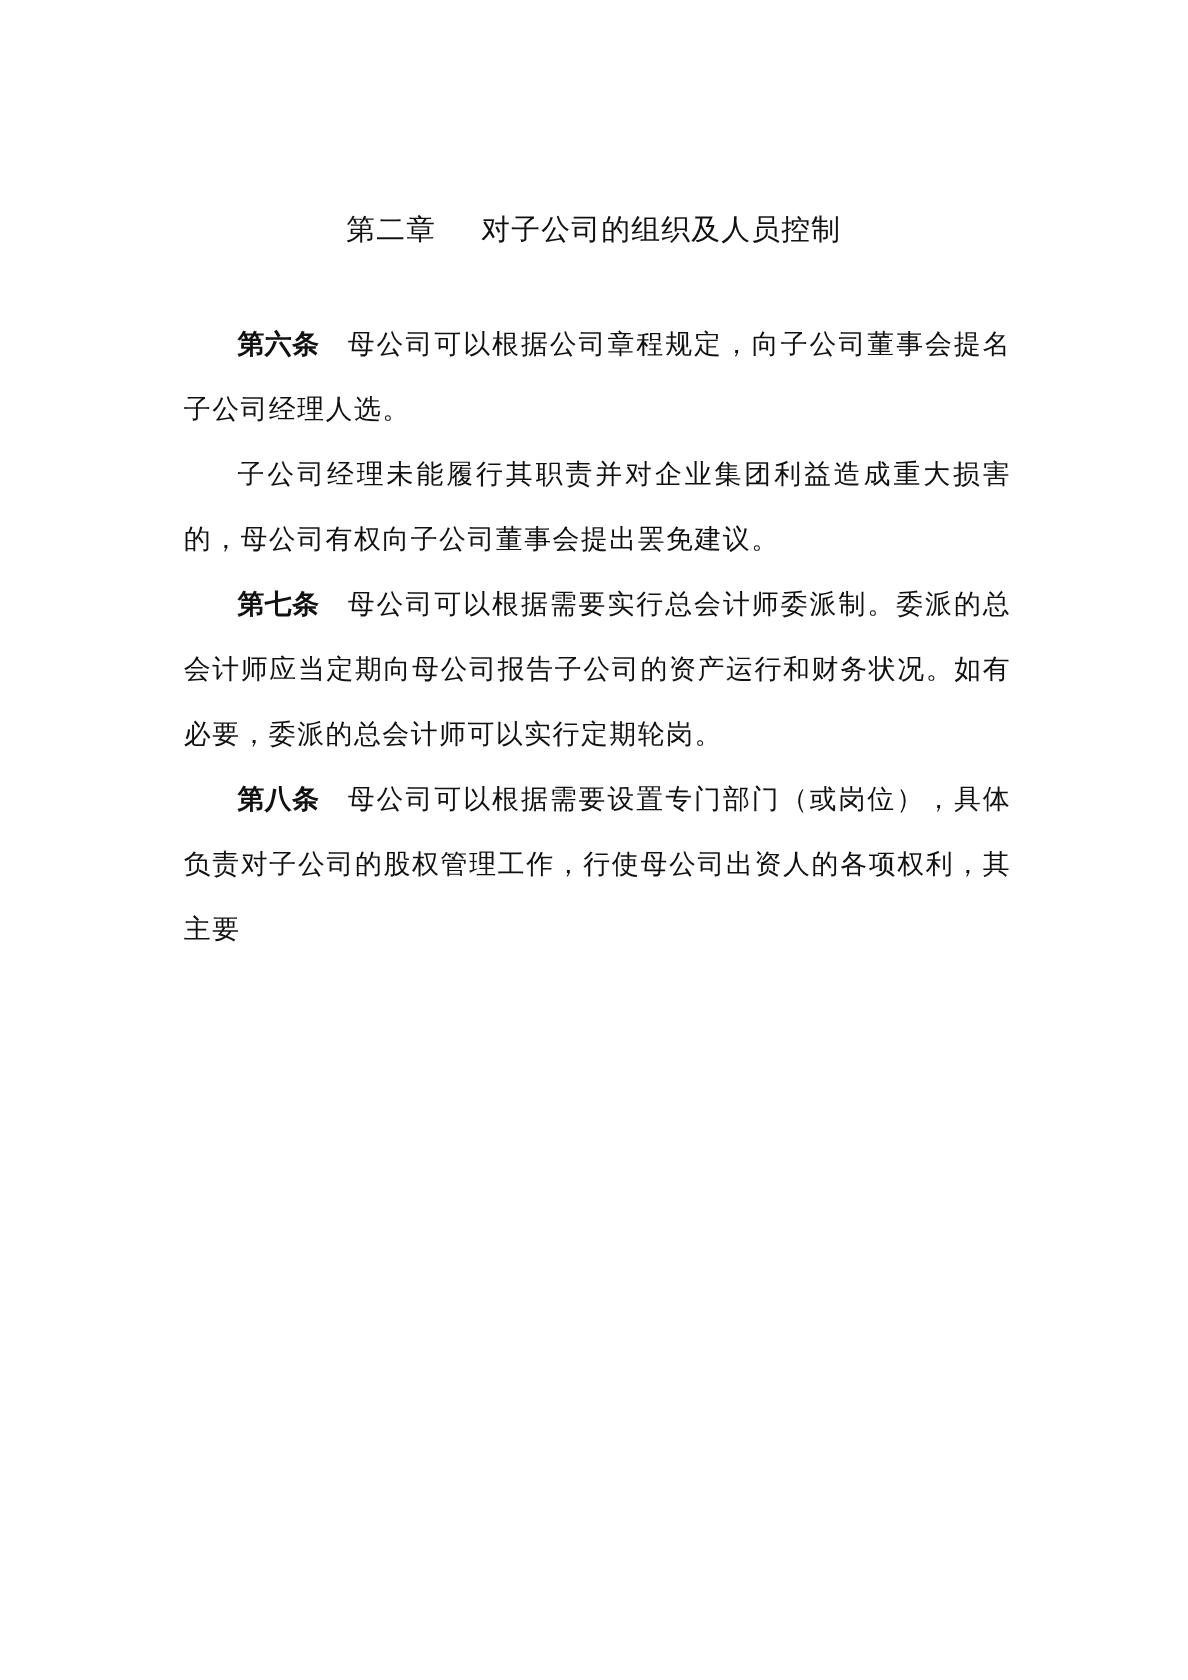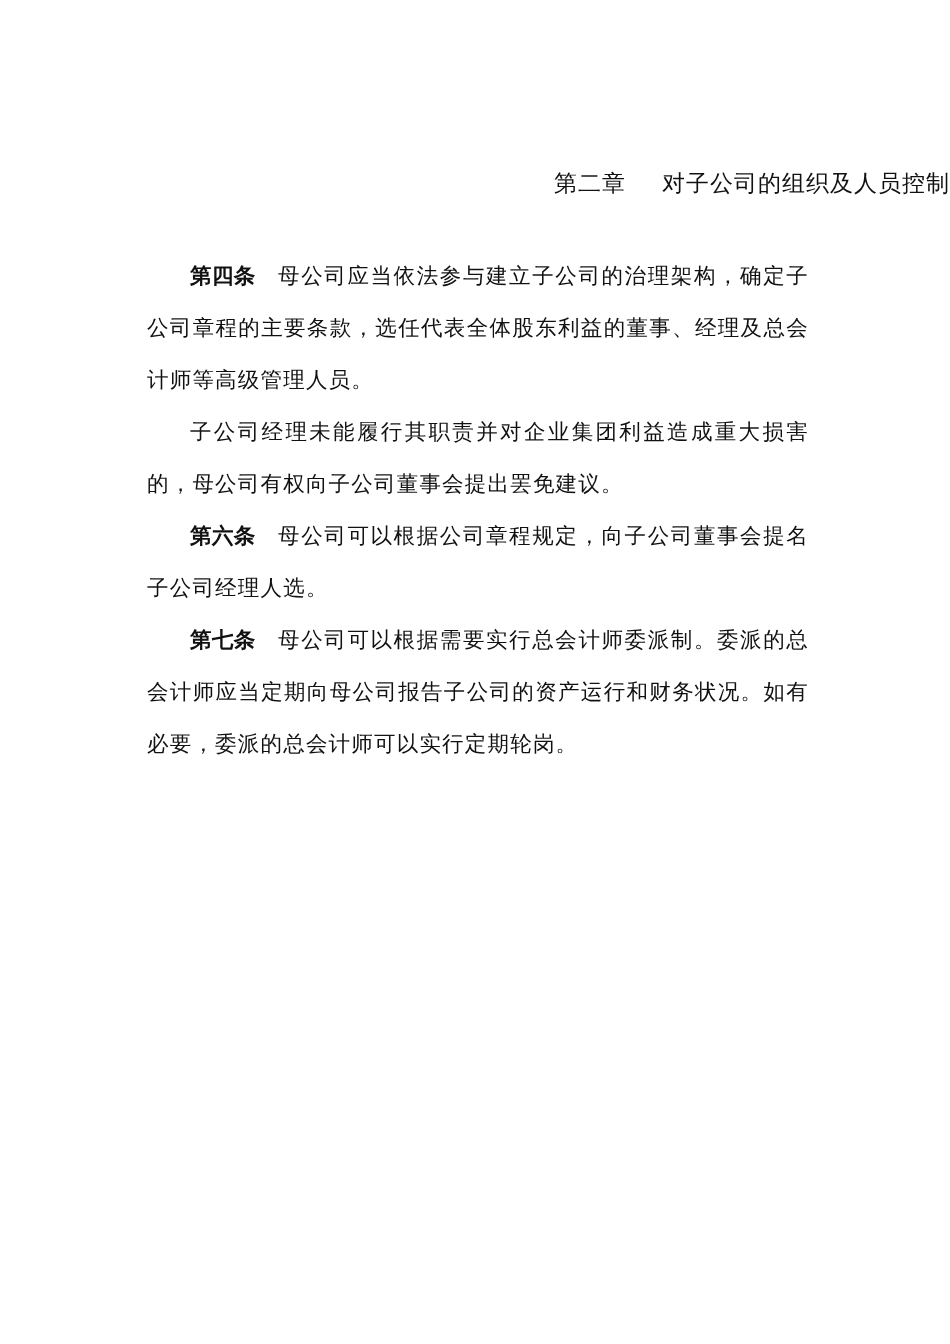--- a/index.html
+++ b/index.html
@@ -1,31 +1,31 @@
 <!DOCTYPE html>
 <html><head>
 <meta charset="utf-8">
 <style>
   html, body { margin: 0; padding: 0; background: #ffffff; }
   body { width: 950px; height: 1344px; position: relative; overflow: hidden;
          font-family: "DejaVu Serif", "Liberation Serif", serif; color: #111; }
-  .title { position: absolute; top: 168px; left: 0; width: 950px; text-align: right;
+  .title { position: absolute; top: 168px; left: 0; width: 950px; text-align: center;
            font-family: "DejaVu Sans", "Liberation Sans", sans-serif; font-size: 23px; letter-spacing: 1px; }
   .title .gap { display: inline-block; width: 36px; }
   .body-text { position: absolute; top: 250px; left: 147px; width: 662px; }
   .para { font-size: 21.5px; line-height: 52px; margin: 0; text-indent: 2em; text-align: justify;
           letter-spacing: 1.2px; }
   .art { font-family: "DejaVu Sans", "Liberation Sans", sans-serif; font-weight: bold; letter-spacing: 0; }
   .art-gap { display: inline-block; width: 22px; }
 </style>
 </head>
 <body>
 
 <div class="title">
   <span>第二章</span><span class="gap"></span><span>对子公司的组织及人员控制</span>
 </div>
 
 <div class="body-text">
-  <p class="para"><span class="art">第四条</span><span class="art-gap"></span><span>母公司应当依法参与建立子公司的治理架构，确定子公司章程的主要条款，选任代表全体股东利益的董事、经理及总会计师等高级管理人员。</span></p>
+  <p class="para"><span class="art">第六条</span><span class="art-gap"></span><span>母公司可以根据公司章程规定，向子公司董事会提名子公司经理人选。</span></p>
   <p class="para"><span>子公司经理未能履行其职责并对企业集团利益造成重大损害的，母公司有权向子公司董事会提出罢免建议。</span></p>
-  <p class="para"><span class="art">第六条</span><span class="art-gap"></span><span>母公司可以根据公司章程规定，向子公司董事会提名子公司经理人选。</span></p>
   <p class="para"><span class="art">第七条</span><span class="art-gap"></span><span>母公司可以根据需要实行总会计师委派制。委派的总会计师应当定期向母公司报告子公司的资产运行和财务状况。如有必要，委派的总会计师可以实行定期轮岗。</span></p>
+  <p class="para"><span class="art">第八条</span><span class="art-gap"></span><span>母公司可以根据需要设置专门部门（或岗位），具体负责对子公司的股权管理工作，行使母公司出资人的各项权利，其主要</span></p>
 </div>
 
 </body></html>

